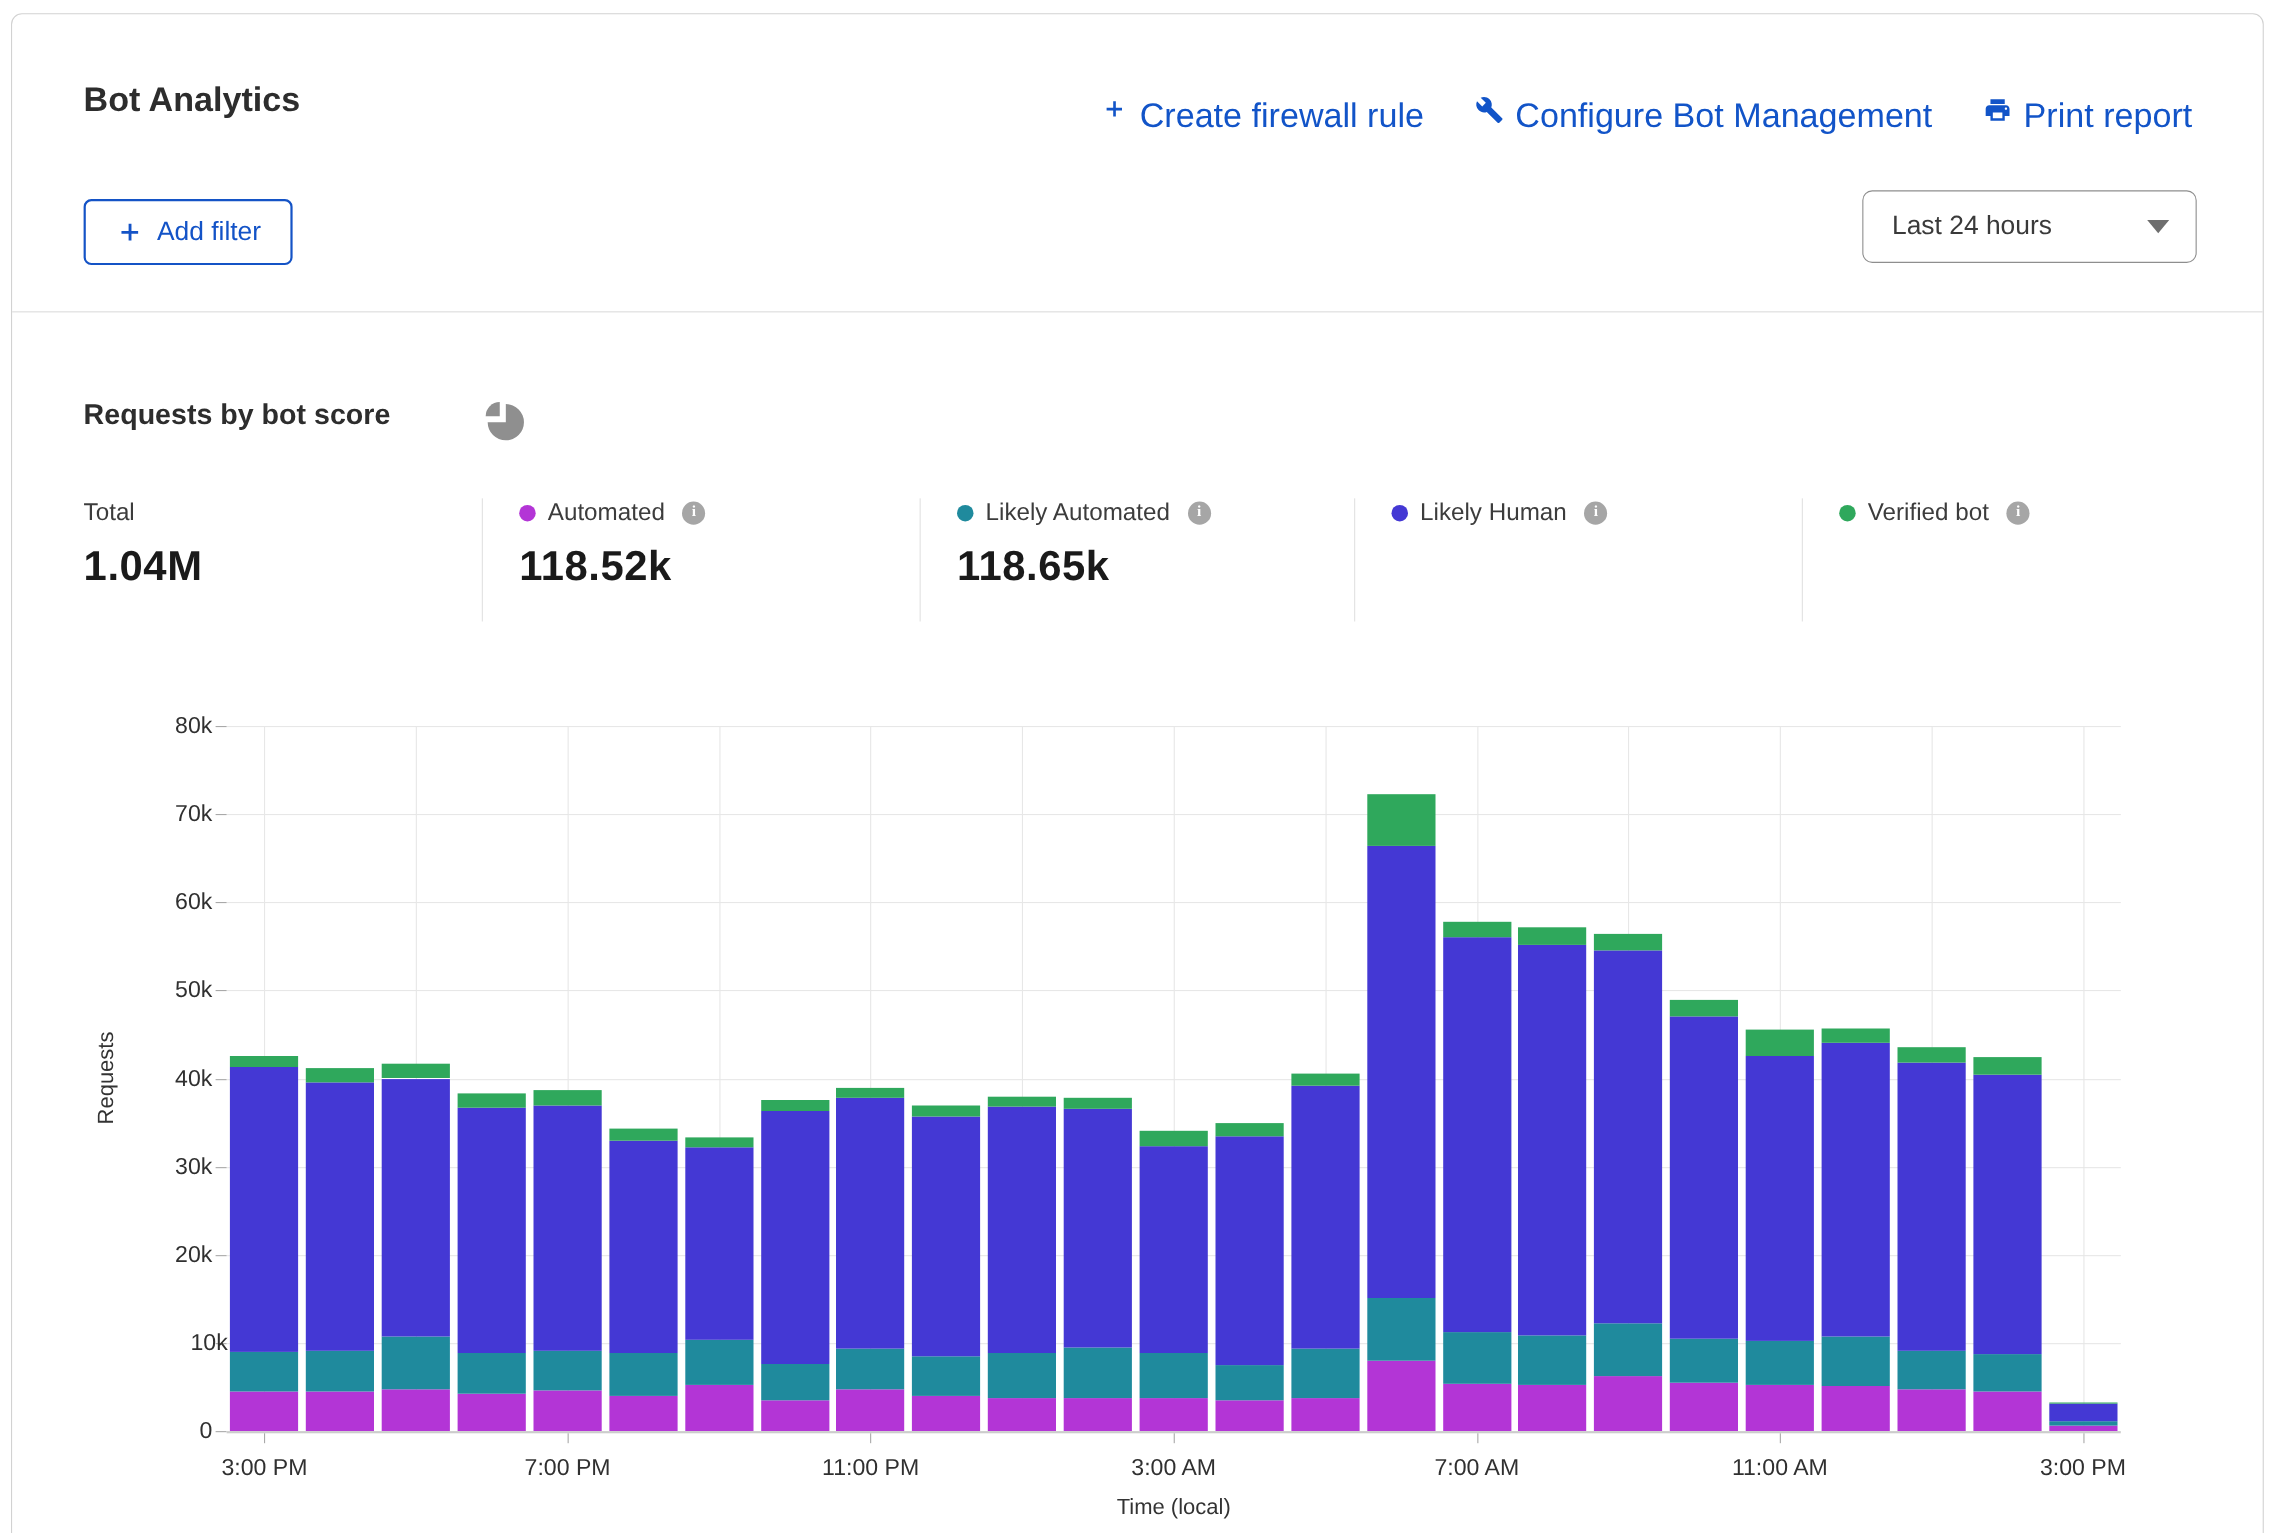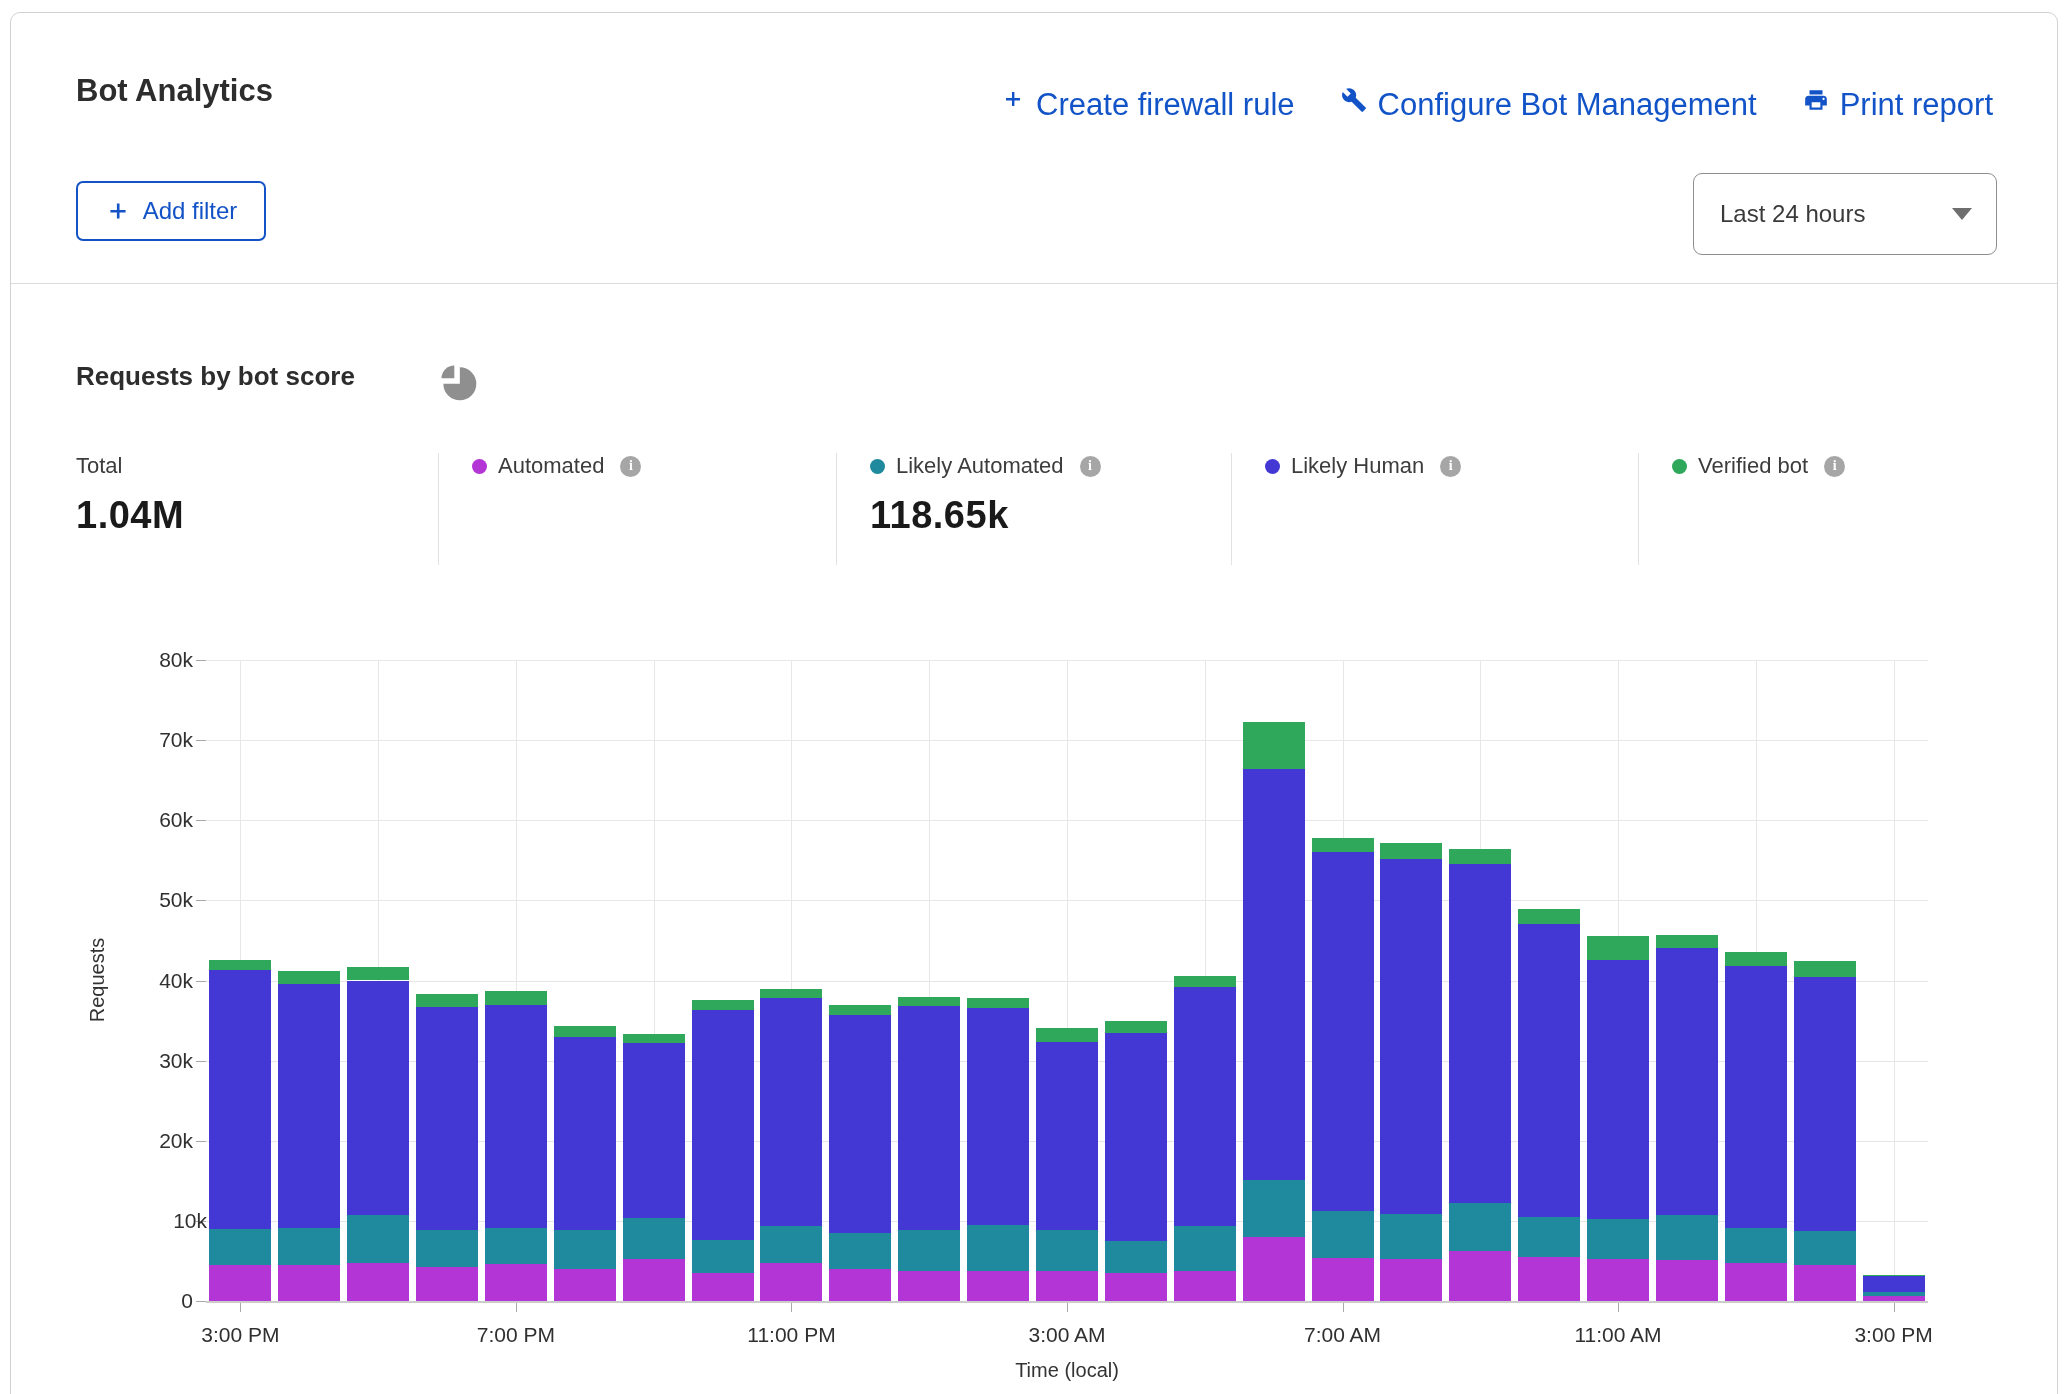--- a/index.html
+++ b/index.html
@@ -8,21 +8,21 @@
   .card{position:absolute;left:10px;top:12px;width:2046px;height:1480px;background:#fff;
     border:1px solid #d2d2d2;border-radius:10px;}
   
   .page-title{position:absolute;left:65px;top:60px;font-size:31px;font-weight:700;color:#2d2d2d;}
   .actions{position:absolute;top:74px;right:64px;display:flex;align-items:center;gap:46px;}
   .action{display:flex;gap:11px;color:#1254c8;font-size:31px;cursor:pointer;white-space:nowrap;}
   .action svg{display:block;}
   .btn-add-filter{position:absolute;left:65px;top:168px;height:60px;width:190px;box-sizing:border-box;
     border:2px solid #1453c6;border-radius:7px;background:#fff;display:flex;align-items:center;justify-content:center;
     gap:12px;color:#1353c7;font-size:24px;cursor:pointer;}
-  .dropdown{position:absolute;right:60px;top:160px;width:304px;height:82px;box-sizing:border-box;
+  .dropdown{position:absolute;right:60px;top:160px;width:304px;height:66px;box-sizing:border-box;
     border:1.5px solid #8e8e8e;border-radius:9px;background:#fff;display:flex;align-items:center;
     justify-content:space-between;padding:0 24px 0 26px;font-size:24px;color:#3a3a3a;cursor:pointer;}
   .caret{width:0;height:0;border-left:10px solid transparent;border-right:10px solid transparent;
     border-top:12px solid #6e6e6e;}
   .header-divider{position:absolute;left:0;top:270px;width:100%;height:0;border-top:1px solid #dcdcdc;}
   
   .section-title{position:absolute;left:65px;top:348px;font-size:26px;font-weight:700;color:#2d2d2d;}
   .pie-icon{position:absolute;left:425px;top:347px;}
   
   .stats{position:absolute;left:65px;top:440px;width:1935px;display:flex;}
@@ -102,20 +102,21 @@
         <span>Total</span>
       </div>
       <div class="stat-value">1.04M</div>
     </div>
     <div class="stat bordered" style="width:398px">
       <div class="stat-label-row">
         <span class="dot" style="background-color: rgb(179, 53, 214);"></span>
         <span>Automated</span>
         <span class="info-badge">i</span>
       </div>
+      <div class="stat-value">118.52k</div>
     </div>
     <div class="stat bordered" style="width:395px">
       <div class="stat-label-row">
         <span class="dot" style="background-color: rgb(31, 138, 157);"></span>
         <span>Likely Automated</span>
         <span class="info-badge">i</span>
       </div>
       <div class="stat-value">118.65k</div>
     </div>
     <div class="stat bordered" style="width:407px">

